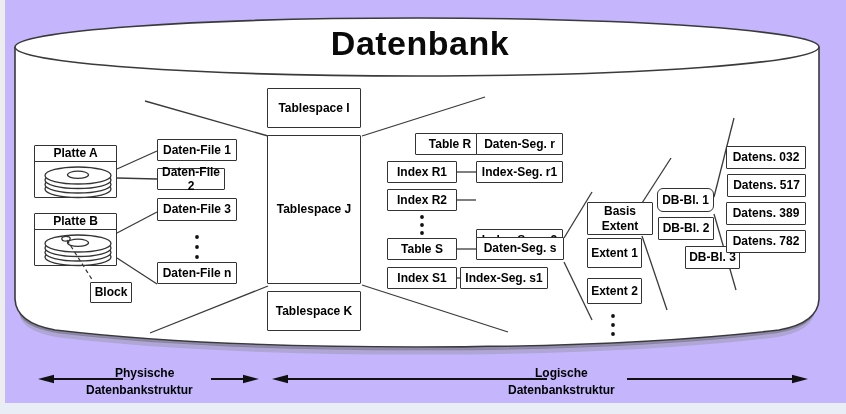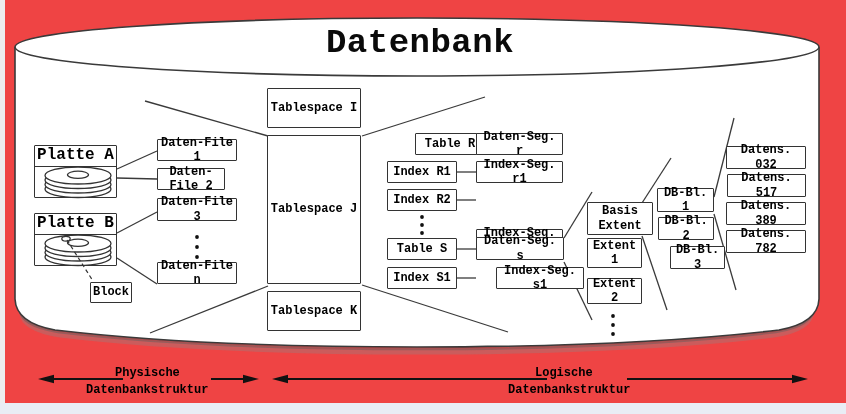--- a/index.html
+++ b/index.html
@@ -1,39 +1,39 @@
 <!DOCTYPE html>
 <html><head>
 <meta charset="utf-8">
 <style>
   html,body { margin:0; padding:0; background:#fafafa; }
   .stage {
-    position:relative; width:846px; height:414px; background:#ef4444;
-    font-family:Liberation Mono, monospace; overflow:hidden;
+    position:relative; width:846px; height:414px; background:#c4b5fd;
+    font-family:Liberation Sans, sans-serif; overflow:hidden;
   }
   .edge-left  { position:absolute; left:0; top:0; width:5px; height:414px; background:#ededef; }
   .edge-bottom{ position:absolute; left:0; top:403px; width:846px; height:11px; background:#e9edf5; }
   .bgsvg { position:absolute; left:0; top:0; }
   .db-title {
     position:absolute; left:260px; top:24px; width:320px; text-align:center;
     font-size:34px; font-weight:bold; color:#0a0a0a; letter-spacing:0.5px;
   }
   .box {
     position:absolute; box-sizing:border-box; background:#ffffff;
     border:1.4px solid #333333; border-radius:1px;
     display:flex; align-items:center; justify-content:center;
     font-size:12px; font-weight:bold; color:#000; text-align:center; line-height:1.2;
   }
   .plate {
     background:transparent; flex-direction:column; justify-content:flex-start;
     border-width:1.5px;
   }
   .plate .plabel {
     width:100%; border-bottom:1.4px solid #333333; padding:0 0 1px 0;
-    font-size:16px; font-weight:bold; text-align:center;
+    font-size:12px; font-weight:bold; text-align:center;
   }
   .axis-label {
     position:absolute; font-size:12px; font-weight:bold; color:#000; text-align:left;
   }
 </style>
 </head>
 <body>
 
 <div class="stage">
 
@@ -146,29 +146,29 @@
   <div class="box" style="left:387px; top:133px; width:70px; height:22px;margin-left:28px;">Table R</div>
   <div class="box" style="left:387px; top:161px; width:70px; height:22px;">Index R1</div>
   <div class="box" style="left:387px; top:189px; width:70px; height:22px;">Index R2</div>
   <div class="box" style="left:387px; top:238px; width:70px; height:22px;">Table S</div>
   <div class="box" style="left:387px; top:267px; width:70px; height:22px;">Index S1</div>
 
   <div class="box" style="left:476px; top:133px; width:87px; height:22px;">Daten-Seg. r</div>
   <div class="box" style="left:476px; top:161px; width:87px; height:22px;">Index-Seg. r1</div>
   <div class="box" style="left:476px; top:189px; width:87px; height:22px;margin-top:40px;">Index-Seg. r2</div>
   <div class="box" style="left:476px; top:237px; width:88px; height:23px;">Daten-Seg. s</div>
-  <div class="box" style="left:496px; top:267px; width:88px; height:22px;">Index-Seg. s1</div>
+  <div class="box" style="left:460px; top:267px; width:88px; height:22px;">Index-Seg. s1</div>
 
   <div class="box" style="left:587px; top:202px; width:66px; height:33px; padding:0 3px;">Basis Extent</div>
   <div class="box" style="left:587px; top:238px; width:55px; height:30px;">Extent 1</div>
   <div class="box" style="left:587px; top:278px; width:55px; height:26px;">Extent 2</div>
 
-  <div class="box" style="left:657px; top:188px; width:57px; height:24px;">DB-Bl. 1</div>
+  <div class="box" style="left:657px; top:188px; width:57px; height:24px;border-radius:6px;">DB-Bl. 1</div>
   <div class="box" style="left:658px; top:217px; width:56px; height:23px;">DB-Bl. 2</div>
-  <div class="box" style="left:670px; top:246px; width:55px; height:23px;">DB-Bl. 3</div>
+  <div class="box" style="left:685px; top:246px; width:55px; height:23px;">DB-Bl. 3</div>
 
   <div class="box" style="left:726px; top:146px; width:80px; height:23px;">Datens. 032</div>
   <div class="box" style="left:727px; top:174px; width:79px; height:23px;">Datens. 517</div>
   <div class="box" style="left:726px; top:202px; width:80px; height:23px;">Datens. 389</div>
   <div class="box" style="left:726px; top:230px; width:80px; height:23px;">Datens. 782</div>
 
   <div class="axis-label" style="left:115px; top:366px; width:100px;">Physische</div>
   <div class="axis-label" style="left:86px; top:383px; width:160px;">Datenbankstruktur</div>
   <div class="axis-label" style="left:535px; top:366px; width:100px;">Logische</div>
   <div class="axis-label" style="left:508px; top:383px; width:160px;">Datenbankstruktur</div>

